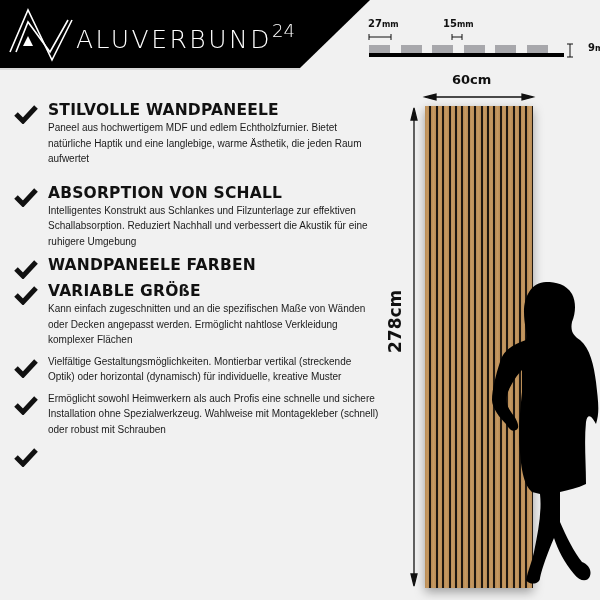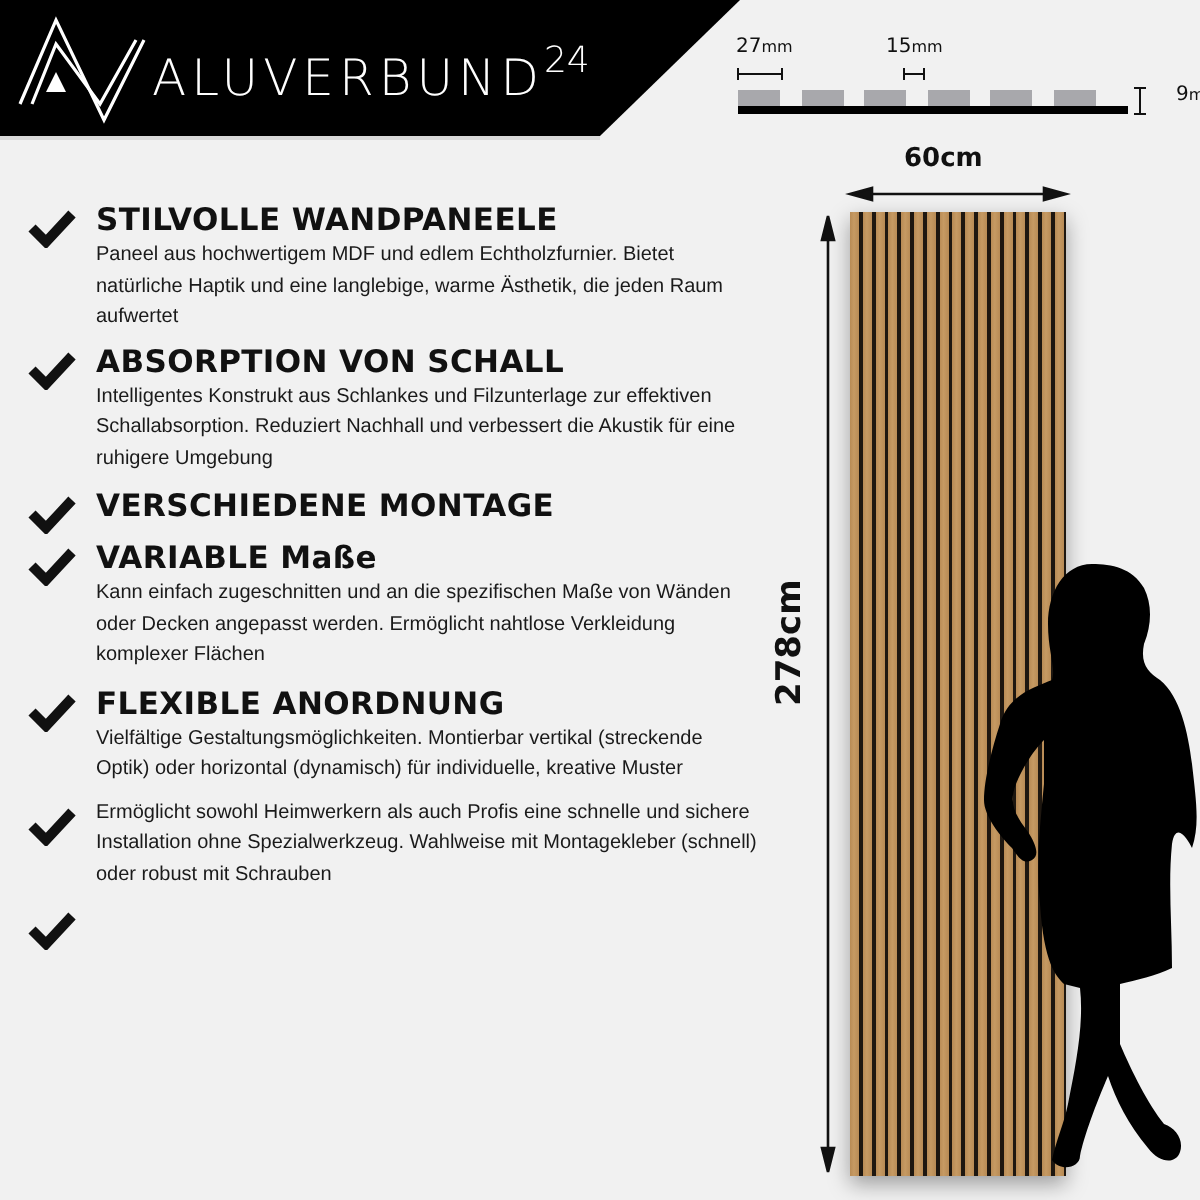--- a/index.html
+++ b/index.html
@@ -3,21 +3,21 @@
 <meta charset="utf-8">
 <style>
   html, body { margin:0; padding:0; }
   body { width:600px; height:600px; background:#f1f1f1; position:relative; overflow:hidden; font-family:"DejaVu Sans", sans-serif; color:#111; }
   .header-band { position:absolute; left:0; top:0; width:600px; height:70px; }
   .logo-text { position:absolute; left:76px; top:22px; font-family:"DejaVu Sans", sans-serif; font-size:25px; letter-spacing:2.5px; color:#fff; font-weight:300; white-space:nowrap; }
   .logo-text sup { font-size:18px; letter-spacing:0; position:relative; top:-2px; }
   .logo-mark { position:absolute; left:8px; top:6px; width:66px; height:56px; }
 
   .profile { position:absolute; left:368px; top:14px; width:232px; height:50px; }
-  .dim-label { position:absolute; font-family:"DejaVu Sans", sans-serif; font-weight:normal; font-size:10px; color:#111; white-space:nowrap;text-align:right; }
+  .dim-label { position:absolute; font-family:"DejaVu Sans", sans-serif; font-weight:bold; font-size:10px; color:#111; white-space:nowrap;text-align:right; }
   .dim-label small { font-size:8px; }
 
   .features { position:absolute; left:0; top:100px; width:380px; }
   .feature { position:relative; padding-left:48px; }
   .feature .check { position:absolute; left:14px; top:4px; width:24px; height:20px; }
   .feature h2 { margin:0; font-family:"DejaVu Sans", sans-serif; font-size:15.5px; font-weight:bold; letter-spacing:0.2px; line-height:20px; color:#111; white-space:nowrap; }
   .feature p { margin:0; font-family:"Liberation Sans", sans-serif; font-size:10px; line-height:15.5px; color:#1a1a1a; }
 
   .width-label { position:absolute; left:452px; top:72px; font-family:"DejaVu Sans", sans-serif; font-weight:bold; font-size:13px; color:#111; }
   .height-label { position:absolute; left:385px; top:353px; transform:rotate(-90deg); transform-origin:left top; font-family:"DejaVu Sans", sans-serif; font-weight:bold; font-size:17px; color:#111; white-space:nowrap; }
@@ -70,52 +70,51 @@
 
     <rect x="1" y="39" width="195" height="4" fill="#000"></rect>
 
     <line x1="202" y1="30" x2="202" y2="43" stroke="#111" stroke-width="1"></line>
     <line x1="199" y1="30" x2="205" y2="30" stroke="#111" stroke-width="1"></line>
     <line x1="199" y1="43" x2="205" y2="43" stroke="#111" stroke-width="1"></line>
   </svg>
 </div>
 
 <div class="features">
-  <div class="feature" style="margin-bottom:4px;">
+  <div class="feature" style="margin-bottom:16px;">
     <svg class="check" viewBox="0 0 24 20">
         <polyline points="2,10 9,17 22,3" fill="none" stroke="#111" stroke-width="5" stroke-linejoin="miter"></polyline>
       </svg>
     <h2>STILVOLLE WANDPANEELE</h2>
     <p>Paneel aus hochwertigem MDF und edlem Echtholzfurnier. Bietet natürliche Haptik und eine langlebige, warme Ästhetik, die jeden Raum aufwertet</p>
   </div>
   <div class="feature" style="margin-bottom:6px;">
     <svg class="check" viewBox="0 0 24 20">
         <polyline points="2,10 9,17 22,3" fill="none" stroke="#111" stroke-width="5"></polyline>
       </svg>
     <h2>ABSORPTION VON SCHALL</h2>
     <p>Intelligentes Konstrukt aus Schlankes und Filzunterlage zur effektiven Schallabsorption. Reduziert Nachhall und verbessert die Akustik für eine ruhigere Umgebung</p>
   </div>
   <div class="feature" style="margin-bottom:6px;">
     <svg class="check" viewBox="0 0 24 20">
         <polyline points="2,10 9,17 22,3" fill="none" stroke="#111" stroke-width="5"></polyline>
       </svg>
-    <h2>VERSCHIEDENE MONTAGE</h2>
+    <h2>WANDPANEELE FARBEN</h2>
   </div>
   <div class="feature" style="margin-bottom:6px;">
     <svg class="check" viewBox="0 0 24 20">
         <polyline points="2,10 9,17 22,3" fill="none" stroke="#111" stroke-width="5"></polyline>
       </svg>
-    <h2>VARIABLE Maße</h2>
+    <h2>VARIABLE GRÖßE</h2>
     <p>Kann einfach zugeschnitten und an die spezifischen Maße von Wänden oder Decken angepasst werden. Ermöglicht nahtlose Verkleidung komplexer Flächen</p>
   </div>
   <div class="feature" style="margin-bottom:6px;">
     <svg class="check" viewBox="0 0 24 20">
         <polyline points="2,10 9,17 22,3" fill="none" stroke="#111" stroke-width="5"></polyline>
       </svg>
-    <h2>FLEXIBLE ANORDNUNG</h2>
     <p>Vielfältige Gestaltungsmöglichkeiten. Montierbar vertikal (streckende Optik) oder horizontal (dynamisch) für individuelle, kreative Muster</p>
   </div>
   <div class="feature" style="margin-bottom:6px;">
     <svg class="check" viewBox="0 0 24 20">
         <polyline points="2,10 9,17 22,3" fill="none" stroke="#111" stroke-width="5"></polyline>
       </svg>
     <p>Ermöglicht sowohl Heimwerkern als auch Profis eine schnelle und sichere Installation ohne Spezialwerkzeug. Wahlweise mit Montagekleber (schnell) oder robust mit Schrauben</p>
   </div>
   <div class="feature">
     <svg class="check" viewBox="0 0 24 20">

